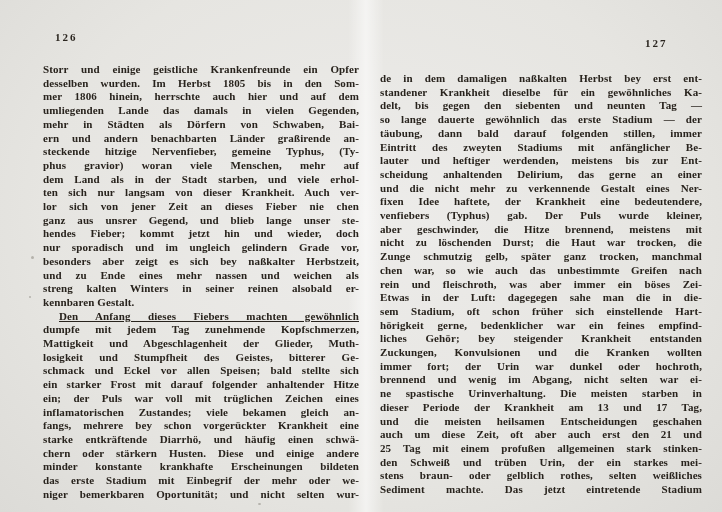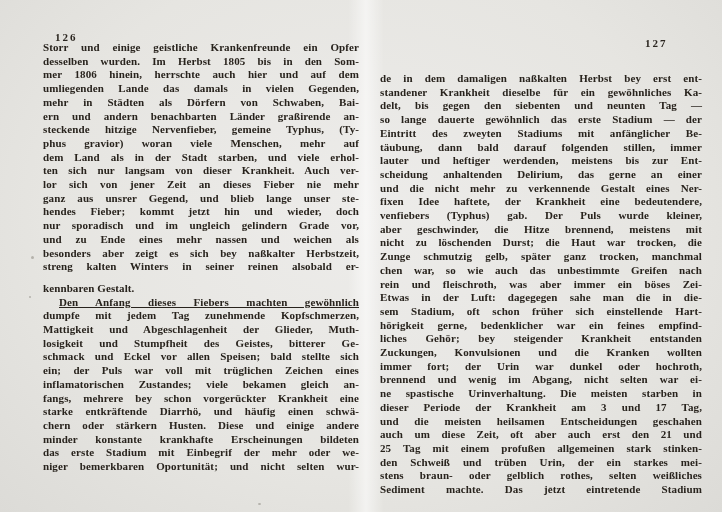--- a/index.html
+++ b/index.html
@@ -34,38 +34,38 @@
     letter-spacing: 2px;
     color: #2b2620;
   }
   #page-number-left  { left: 55px;  top: 31px; }
   #page-number-right { left: 645px; top: 37px; }
 
   .text-column {
     position: absolute;
     z-index: 1;
   }
-  #left-text  { left: 43px;  top: 41px; width: 316px; }
+  #left-text  { left: 43px;  top: 63px; width: 316px; }
   #right-text { left: 380px; top: 72px; width: 322px; }
 
   .line {
     font-size: 11px;
     font-weight: bold;
     line-height: 13.7px;
     letter-spacing: 0.1px;
     text-align: justify;
     text-align-last: justify;
     -moz-text-align-last: justify;
     white-space: nowrap;      
     overflow: visible;
   }
   
   .line { white-space: normal; }
 
-  .line.no-stretch { text-align-last: left; margin-top: 8px; -moz-text-align-last: left; }
+  .line.no-stretch { text-align-last: left; -moz-text-align-last: left; }
   .line.indent { text-indent: 16px; text-decoration: underline; }
 
   .speck {
     position: absolute;
     border-radius: 50%;
     background: #8d887f;
     opacity: 0.55;
     z-index: 0;
   }
 </style>
@@ -82,69 +82,70 @@
       <div class="line">Storr und einige geistliche Krankenfreunde ein Opfer</div>
       <div class="line">desselben wurden. Im Herbst 1805 bis in den Som-</div>
       <div class="line">mer 1806 hinein, herrschte auch hier und auf dem</div>
       <div class="line">umliegenden Lande das damals in vielen Gegenden,</div>
       <div class="line">mehr in Städten als Dörfern von Schwaben, Bai-</div>
       <div class="line">ern und andern benachbarten Länder graßirende an-</div>
       <div class="line">steckende hitzige Nervenfieber, gemeine Typhus, (Ty-</div>
       <div class="line">phus gravior) woran viele Menschen, mehr auf</div>
       <div class="line">dem Land als in der Stadt starben, und viele erhol-</div>
       <div class="line">ten sich nur langsam von dieser Krankheit. Auch ver-</div>
-      <div class="line">lor sich von jener Zeit an dieses Fieber nie mehr</div>
+      <div class="line">lor sich von jener Zeit an dieses Fieber nie chen</div>
       <div class="line">ganz aus unsrer Gegend, und blieb lange unser ste-</div>
       <div class="line">hendes Fieber; kommt jetzt hin und wieder, doch</div>
       <div class="line">nur sporadisch und im ungleich gelindern Grade vor,</div>
+      <div class="line">besonders aber zeigt es sich bey naßkalter Herbstzeit,</div>
       <div class="line">und zu Ende eines mehr nassen und weichen als</div>
-      <div class="line">besonders aber zeigt es sich bey naßkalter Herbstzeit,</div>
       <div class="line">streng kalten Winters in seiner reinen alsobald er-</div>
       <div class="line no-stretch">kennbaren Gestalt.</div>
       <div class="line indent">Den Anfang dieses Fiebers machten gewöhnlich</div>
       <div class="line">dumpfe mit jedem Tag zunehmende Kopfschmerzen,</div>
       <div class="line">Mattigkeit und Abgeschlagenheit der Glieder, Muth-</div>
       <div class="line">losigkeit und Stumpfheit des Geistes, bitterer Ge-</div>
       <div class="line">schmack und Eckel vor allen Speisen; bald stellte sich</div>
+      <div class="line">ein starker Frost mit darauf folgender anhaltender Hitze</div>
       <div class="line">ein; der Puls war voll mit trüglichen Zeichen eines</div>
       <div class="line">inflamatorischen Zustandes; viele bekamen gleich an-</div>
       <div class="line">fangs, mehrere bey schon vorgerückter Krankheit eine</div>
       <div class="line">starke entkräftende Diarrhö, und häufig einen schwä-</div>
       <div class="line">chern oder stärkern Husten. Diese und einige andere</div>
       <div class="line">minder konstante krankhafte Erscheinungen bildeten</div>
       <div class="line">das erste Stadium mit Einbegrif der mehr oder we-</div>
       <div class="line">niger bemerkbaren Oportunität; und nicht selten wur-</div>
     </div>
 
   <div class="text-column" id="right-text">
       <div class="line">de in dem damaligen naßkalten Herbst bey erst ent-</div>
       <div class="line">standener Krankheit dieselbe für ein gewöhnliches Ka-</div>
       <div class="line">delt, bis gegen den siebenten und neunten Tag —</div>
       <div class="line">so lange dauerte gewöhnlich das erste Stadium — der</div>
+      <div class="line">täubung, dann bald darauf folgenden stillen, immer</div>
       <div class="line">Eintritt des zweyten Stadiums mit anfänglicher Be-</div>
-      <div class="line">täubung, dann bald darauf folgenden stillen, immer</div>
       <div class="line">lauter und heftiger werdenden, meistens bis zur Ent-</div>
       <div class="line">scheidung anhaltenden Delirium, das gerne an einer</div>
       <div class="line">und die nicht mehr zu verkennende Gestalt eines Ner-</div>
       <div class="line">fixen Idee haftete, der Krankheit eine bedeutendere,</div>
       <div class="line">venfiebers (Typhus) gab. Der Puls wurde kleiner,</div>
       <div class="line">aber geschwinder, die Hitze brennend, meistens mit</div>
       <div class="line">nicht zu löschenden Durst; die Haut war trocken, die</div>
       <div class="line">Zunge schmutzig gelb, später ganz trocken, manchmal</div>
       <div class="line">chen war, so wie auch das unbestimmte Greifen nach</div>
       <div class="line">rein und fleischroth, was aber immer ein böses Zei-</div>
       <div class="line">Etwas in der Luft: dagegegen sahe man die in die-</div>
       <div class="line">sem Stadium, oft schon früher sich einstellende Hart-</div>
       <div class="line">hörigkeit gerne, bedenklicher war ein feines empfind-</div>
       <div class="line">liches Gehör; bey steigender Krankheit entstanden</div>
       <div class="line">Zuckungen, Konvulsionen und die Kranken wollten</div>
       <div class="line">immer fort; der Urin war dunkel oder hochroth,</div>
       <div class="line">brennend und wenig im Abgang, nicht selten war ei-</div>
       <div class="line">ne spastische Urinverhaltung. Die meisten starben in</div>
-      <div class="line">dieser Periode der Krankheit am 3 und 17 Tag,</div>
+      <div class="line">dieser Periode der Krankheit am 13 und 17 Tag,</div>
       <div class="line">und die meisten heilsamen Entscheidungen geschahen</div>
       <div class="line">auch um diese Zeit, oft aber auch erst den 21 und</div>
       <div class="line">25 Tag mit einem profußen allgemeinen stark stinken-</div>
       <div class="line">den Schweiß und trüben Urin, der ein starkes mei-</div>
       <div class="line">stens braun- oder gelblich rothes, selten weißliches</div>
       <div class="line">Sediment machte. Das jetzt eintretende Stadium</div>
     </div>
 
   <div class="speck" style="left:31px; top:256px; width:3px; height:3px;"></div>
   <div class="speck" style="left:29px; top:296px; width:2px; height:2px;"></div>

